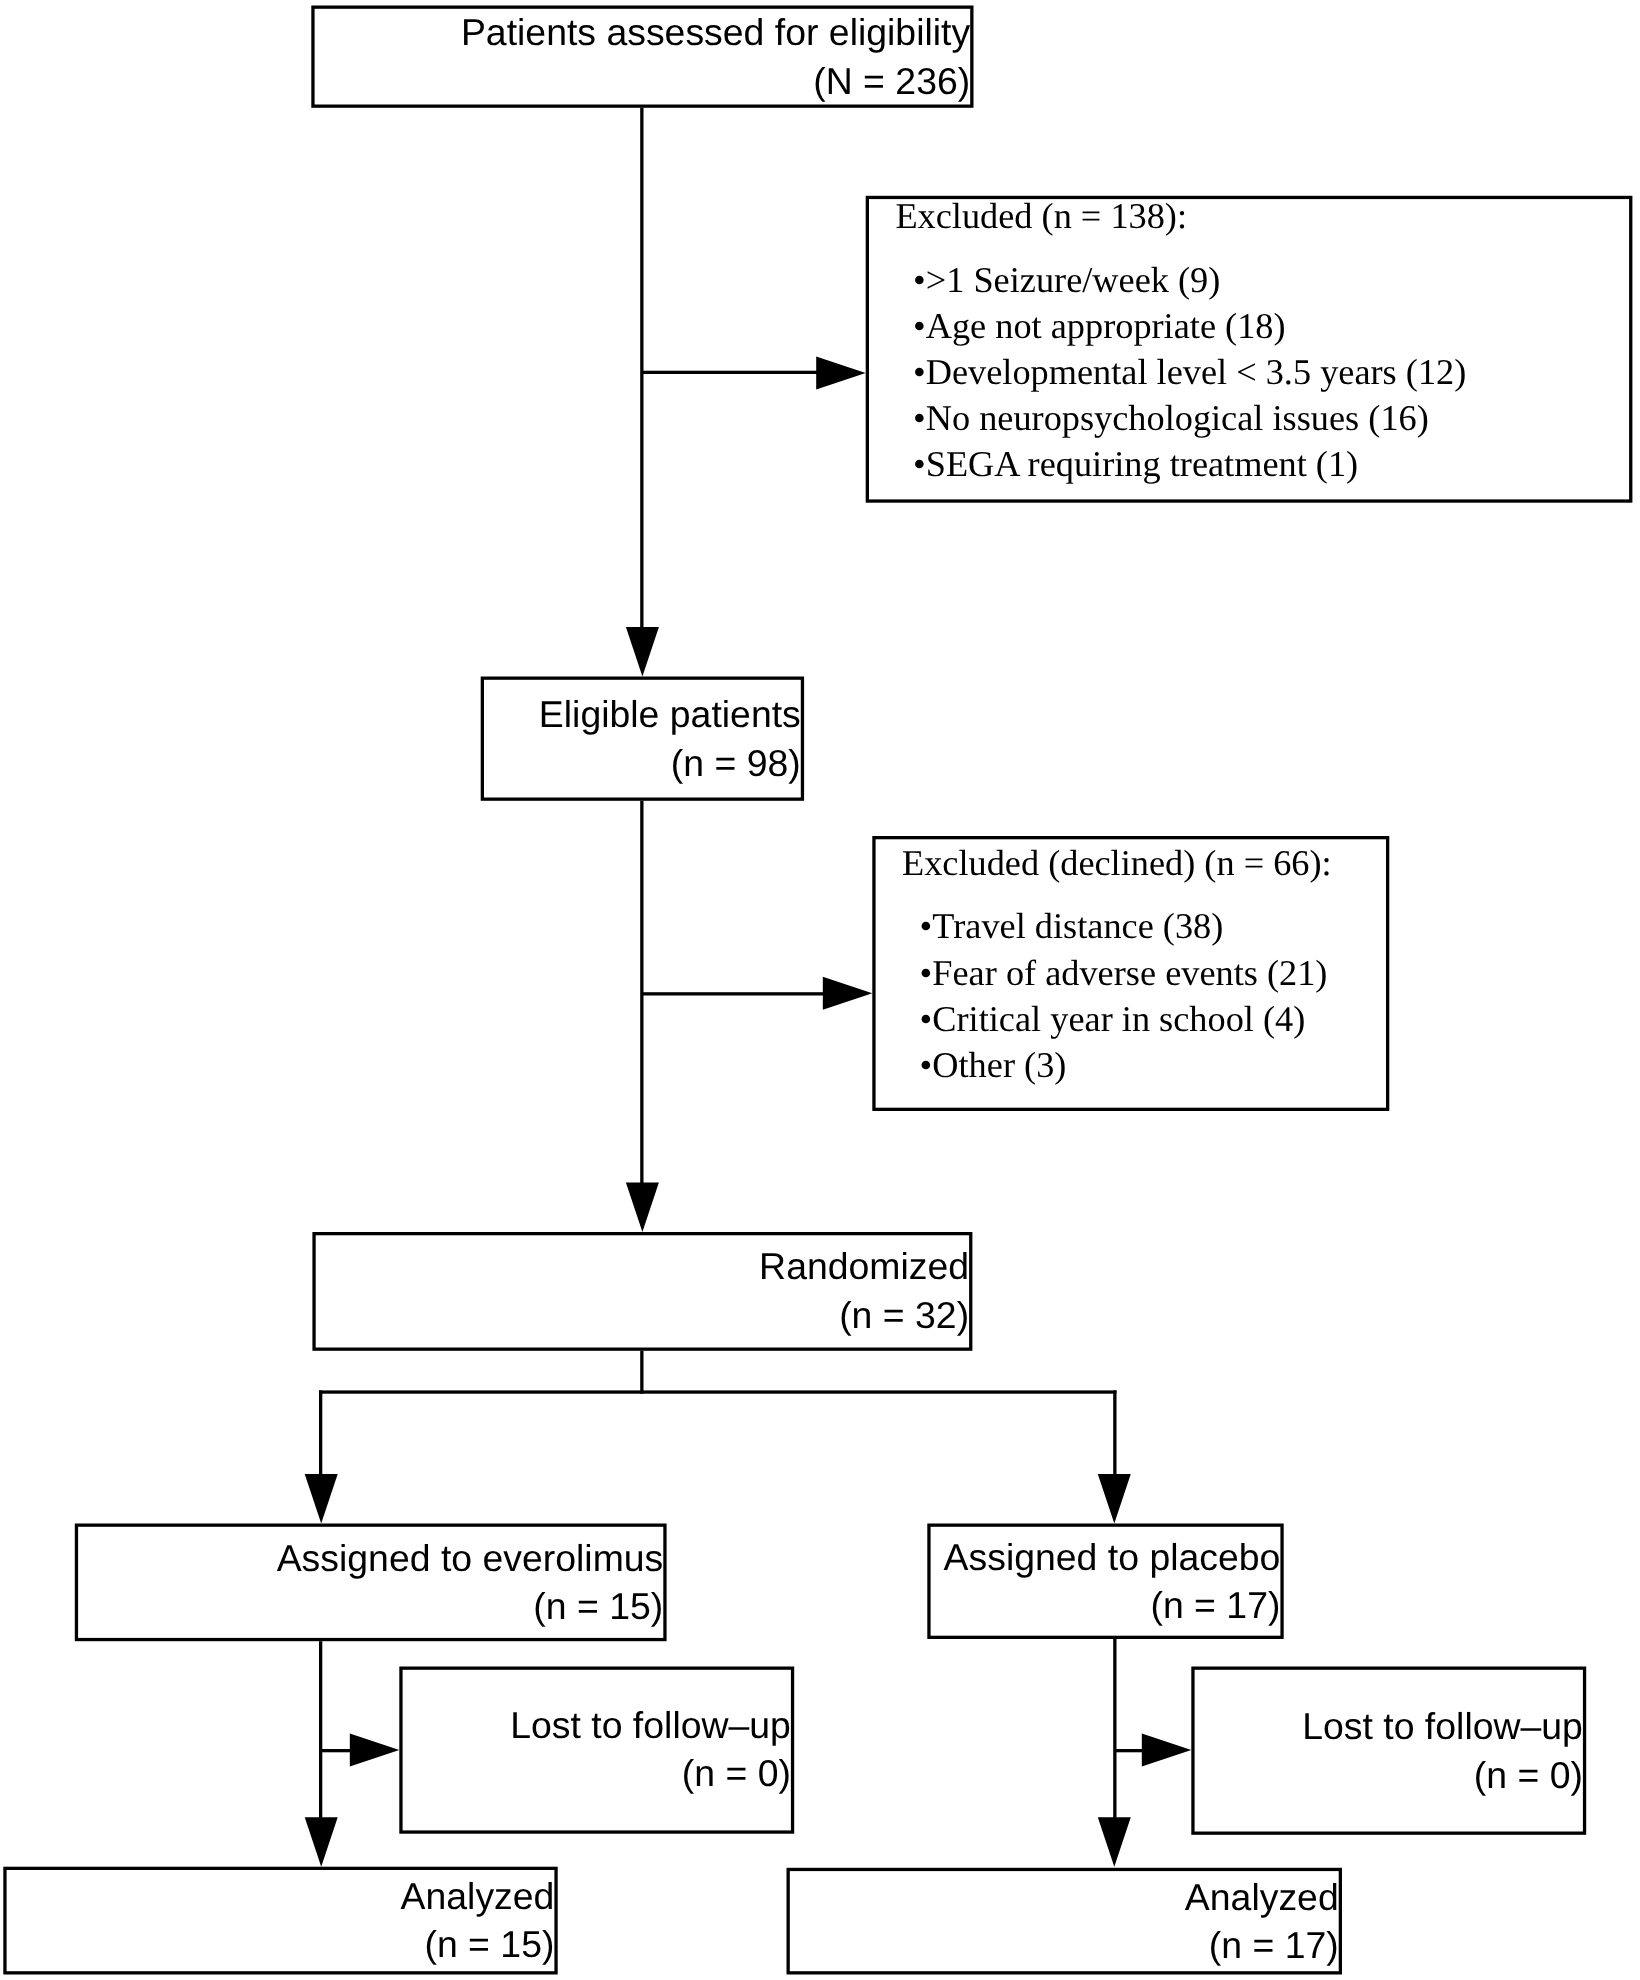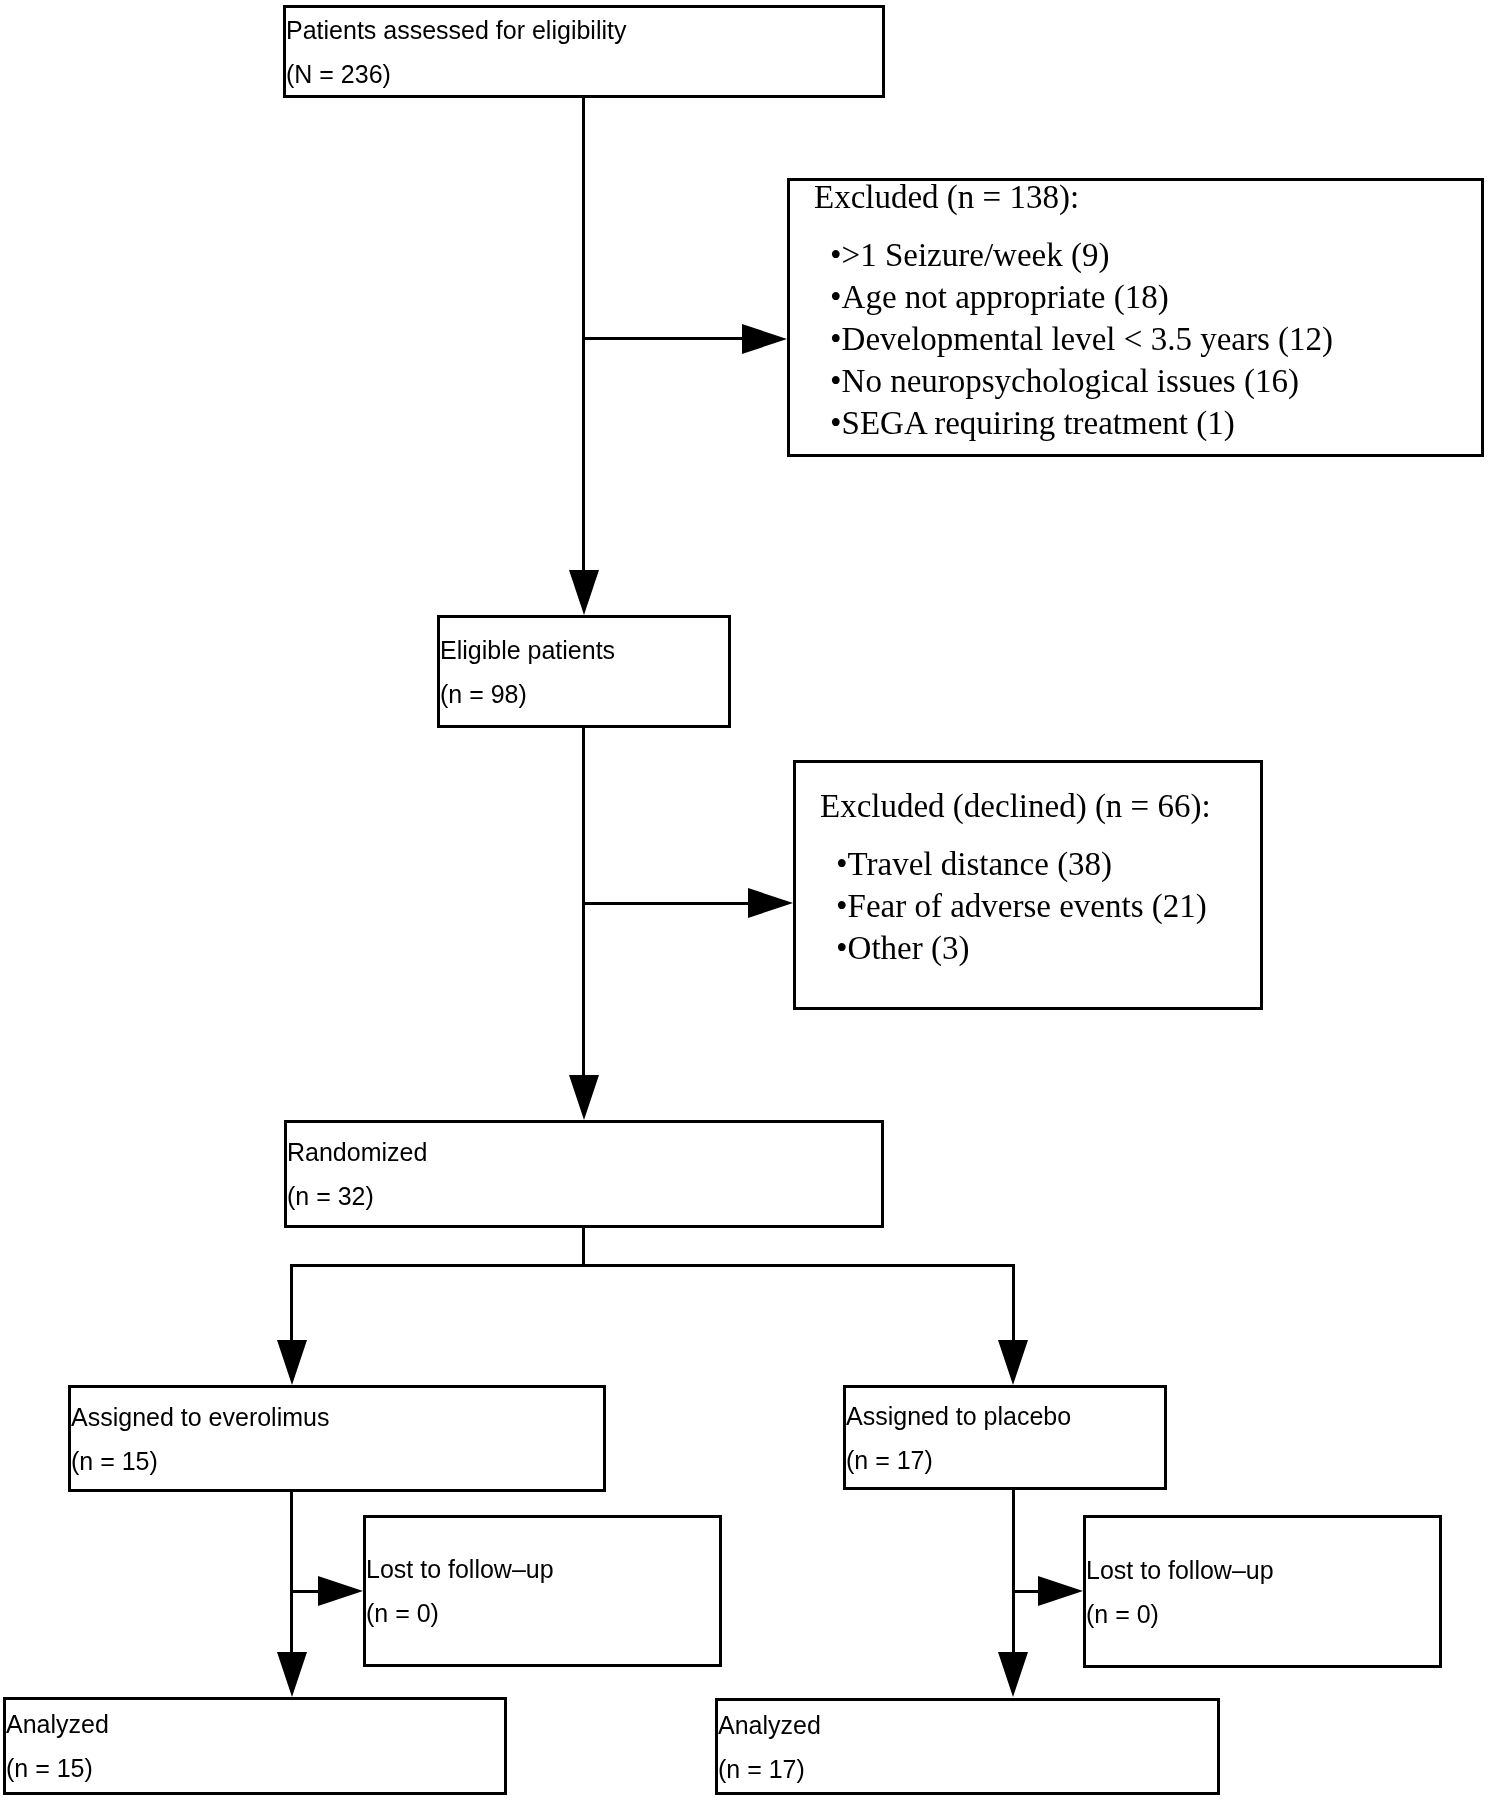--- a/index.html
+++ b/index.html
@@ -14,23 +14,23 @@
   }
   .box {
     position: absolute;
     border: 3px solid #000000;
     background: #ffffff;
     display: flex;
     flex-direction: column;
     justify-content: center;
   }
   .center {
-    align-items: flex-start;
+    align-items: flex-end;
     text-align: center;
-    font-size: 25px;
+    font-size: 34px;
     line-height: 44px;
   }
   .list {
     align-items: flex-start;
     text-align: left;
     font-size: 33px;
     line-height: 42px;
     padding-left: 24px;
     padding-right: 8px;
     font-family: Liberation Serif, serif;
@@ -118,20 +118,21 @@
   <div class="box center" id="box-eligible">
     <div>Eligible patients</div>
     <div>(n = 98)</div>
   </div>
 
   <div class="box list" id="box-excluded2">
     <div>Excluded (declined) (n = 66):</div>
     <ul>
       <li>Travel distance (38)</li>
       <li>Fear of adverse events (21)</li>
+      <li>Critical year in school (4)</li>
       <li>Other (3)</li>
     </ul>
   </div>
 
   <div class="box center" id="box-randomized">
     <div>Randomized</div>
     <div>(n = 32)</div>
   </div>
 
   <div class="box center" id="box-everolimus">

